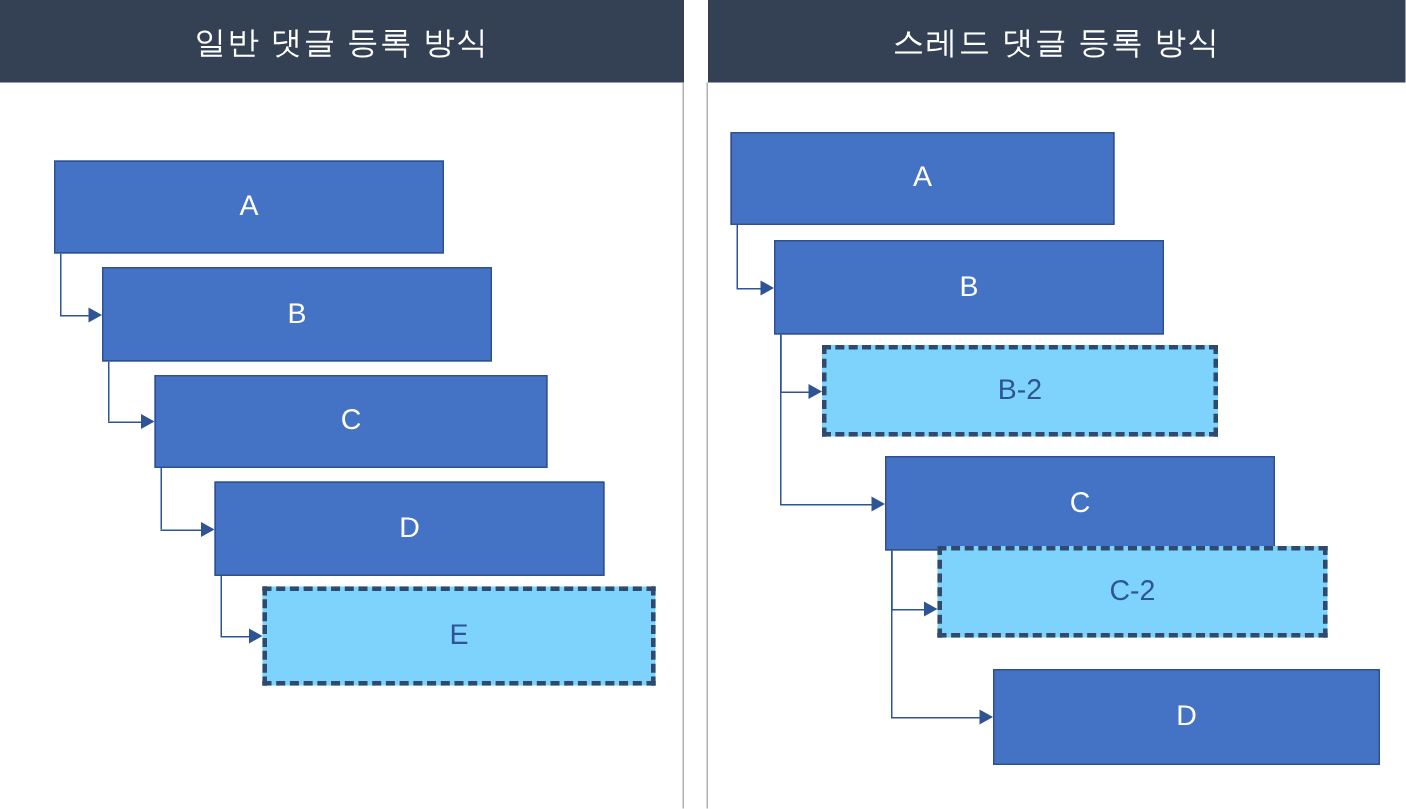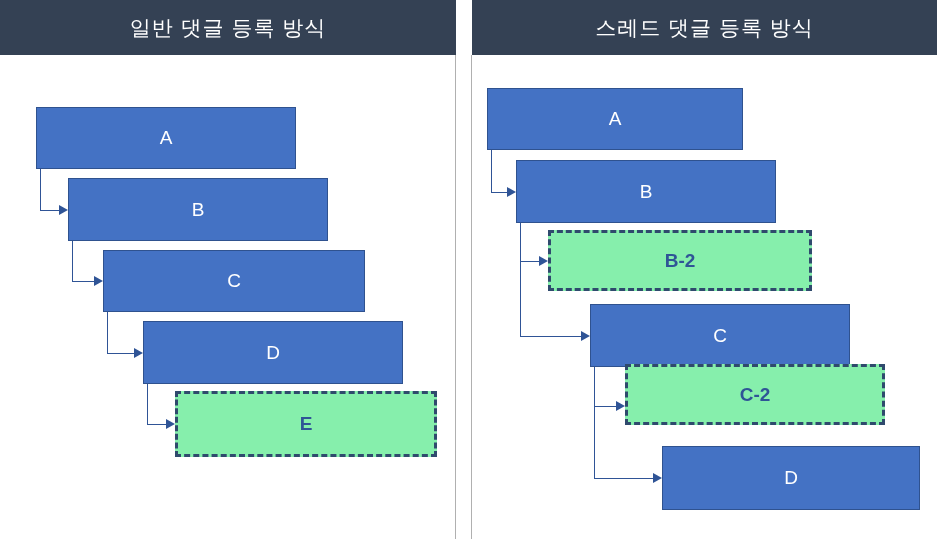--- a/index.html
+++ b/index.html
@@ -68,24 +68,23 @@
     align-items: center;
     justify-content: center;
     font-size: 19px;
   }
   .node.solid {
     background: #4472c4;
     border: 1px solid #2f528f;
     color: #ffffff;
   }
   .node.dashed {
-    background: #86efac;
+    background: #7dd3fc;
     border: 3px dashed #2f4a6d;
     color: #2f5496;
-    font-weight: bold;
   }
 
   
   .conn {
     position: absolute;
     background: #2f5496;
   }
   .conn.v { width: 1px; }
   .conn.h { height: 1px; }
 

